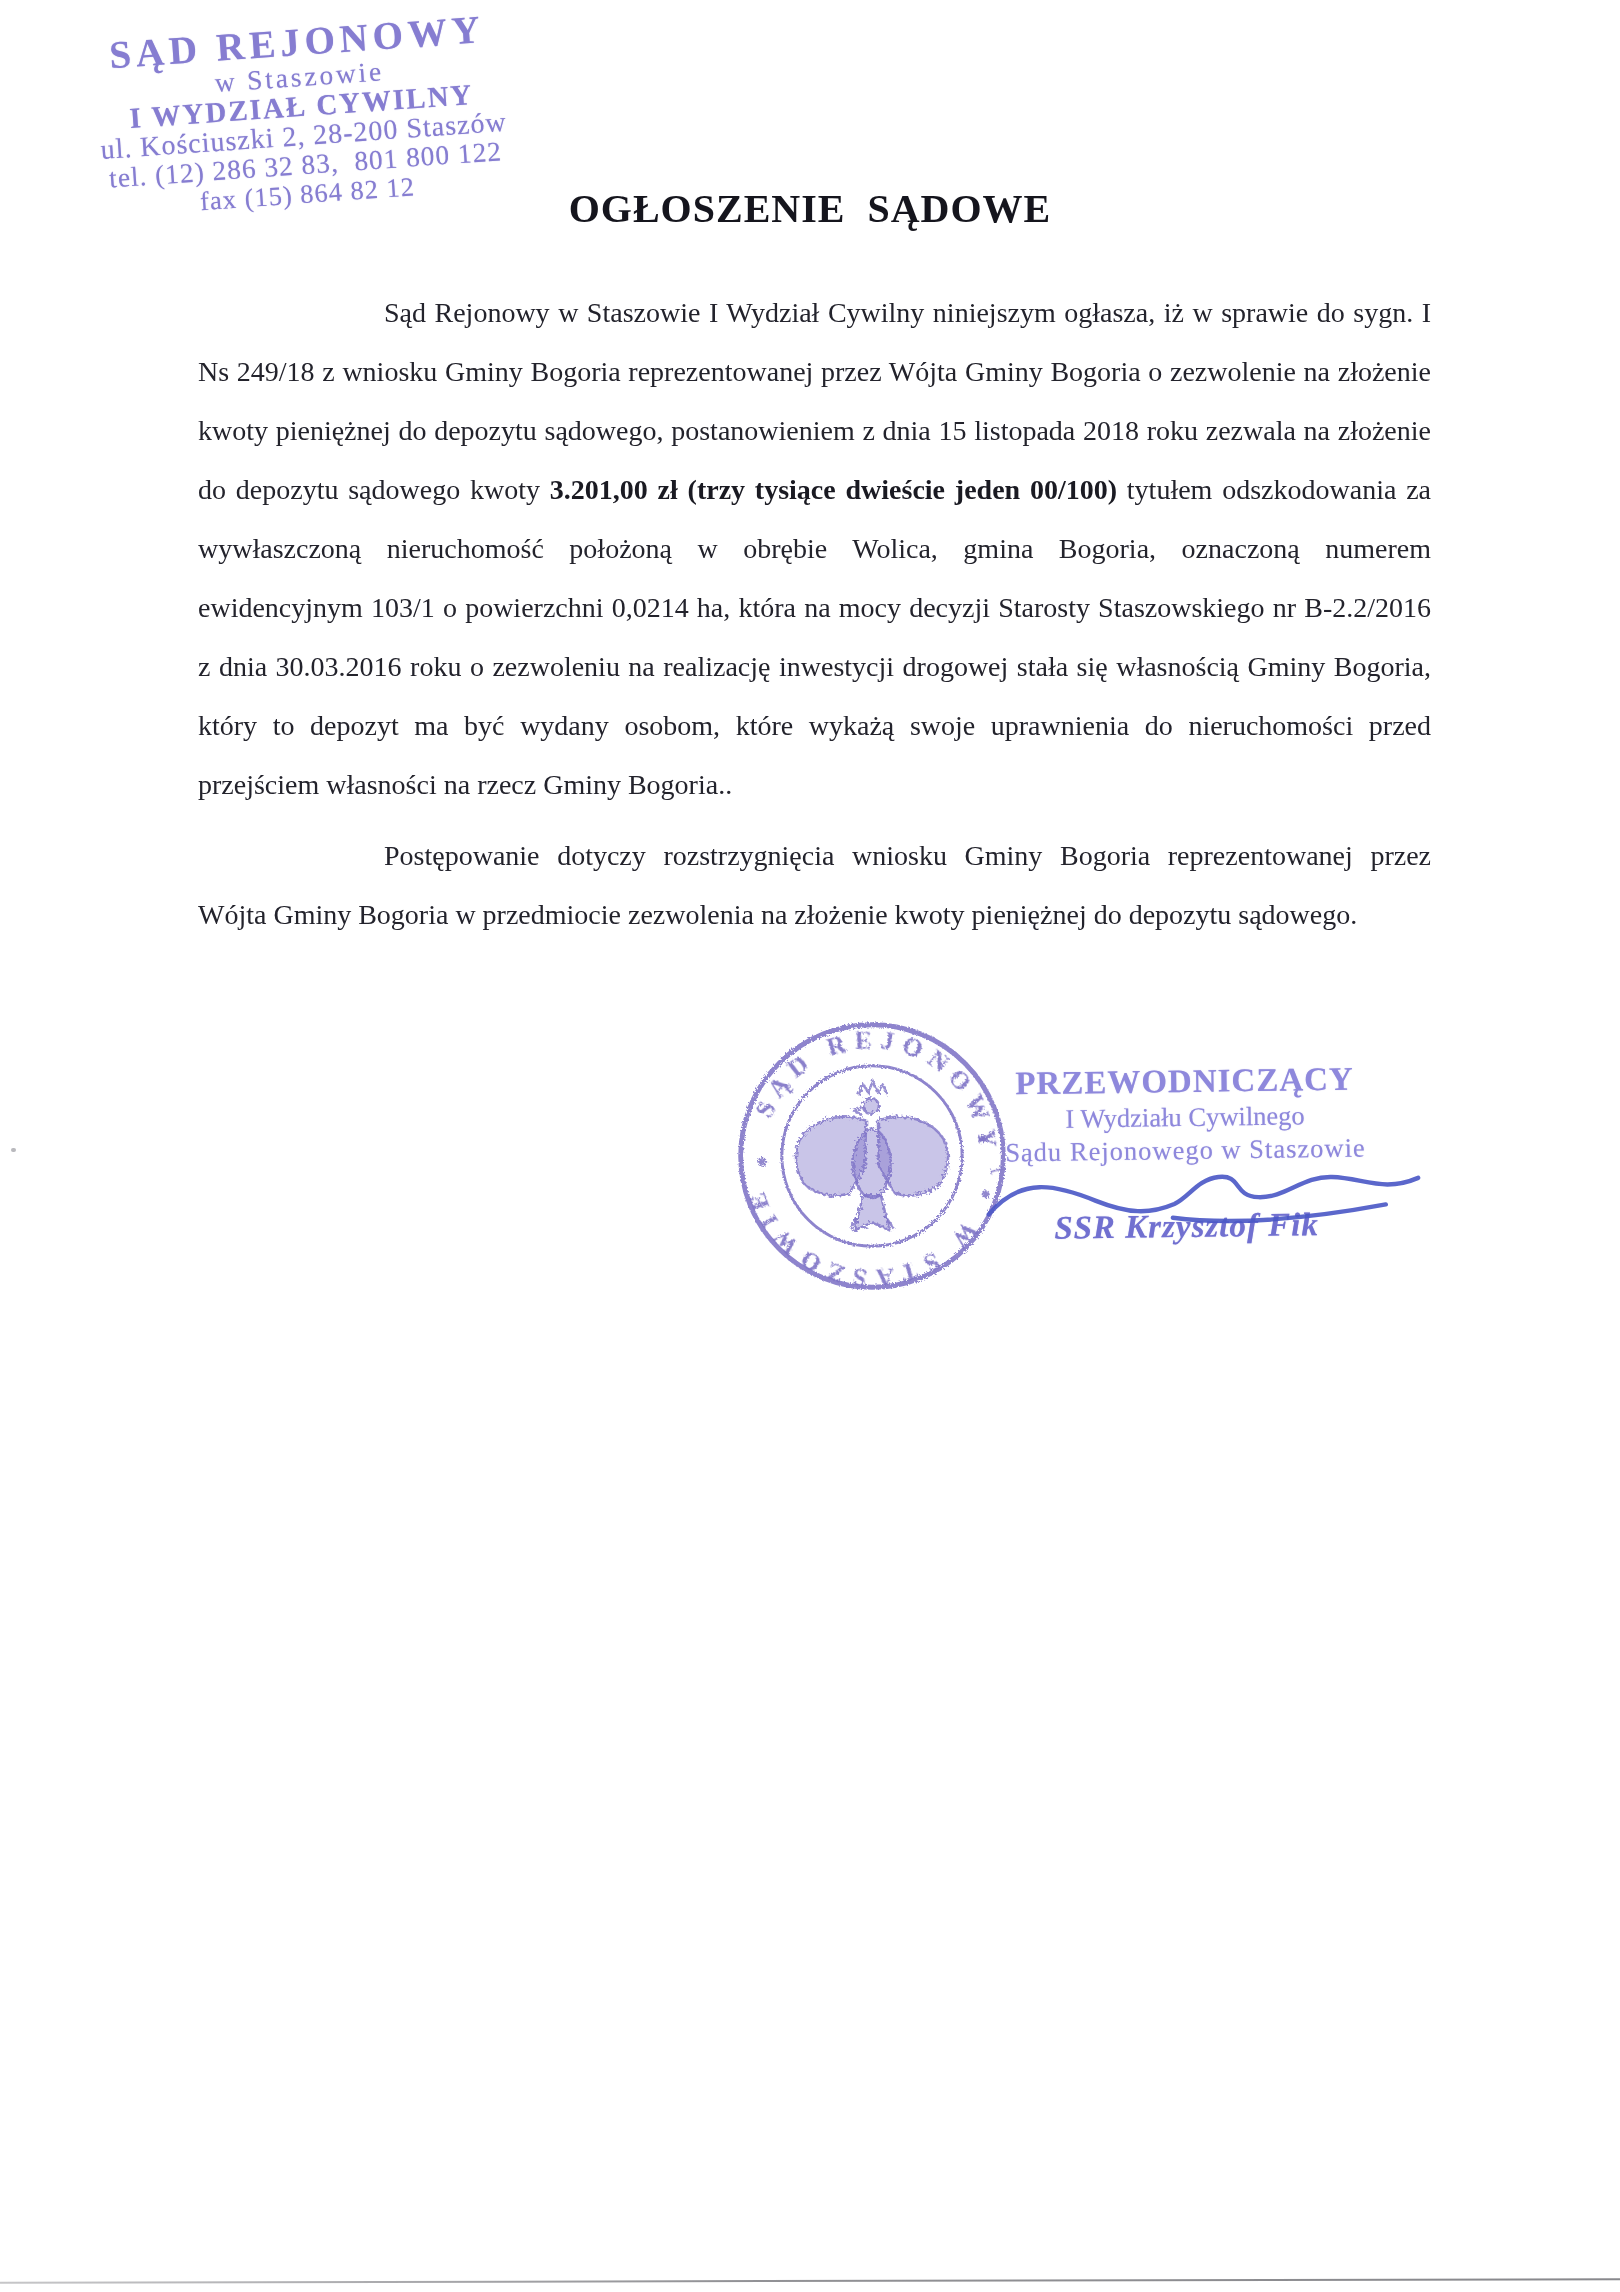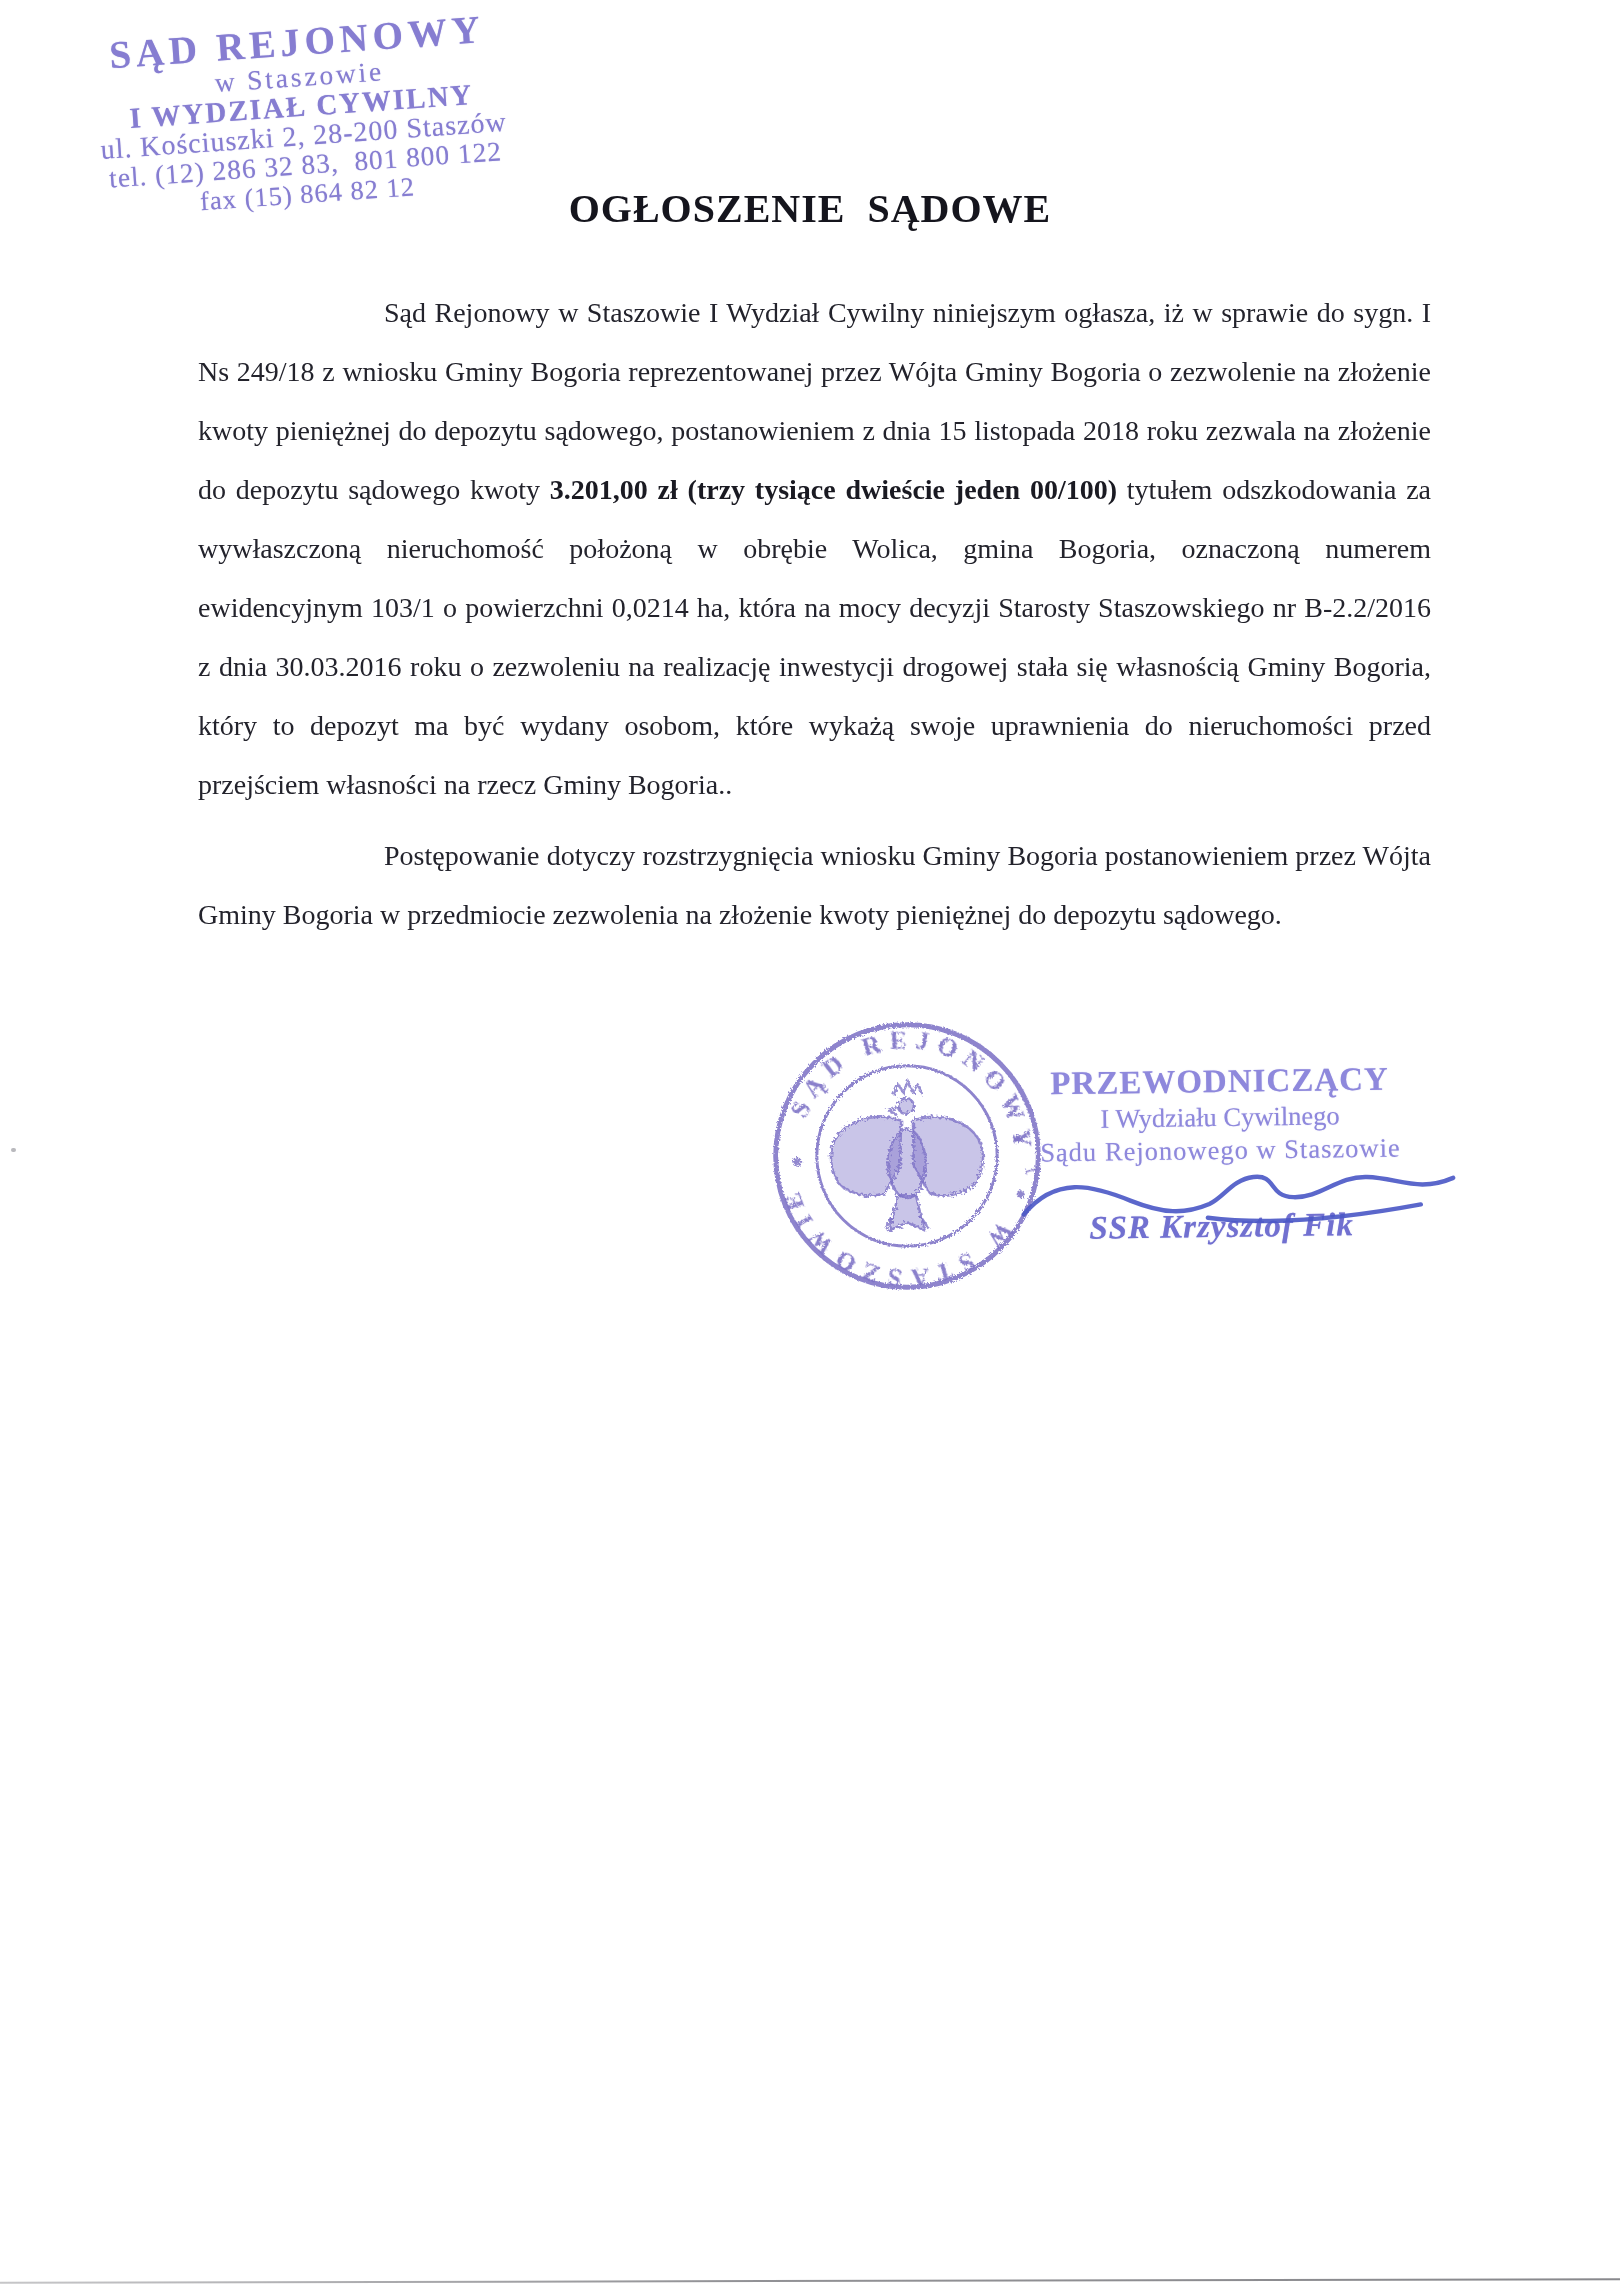--- a/index.html
+++ b/index.html
@@ -41,21 +41,21 @@
   .body-text{
     position:absolute;left:186px;top:271px;width:1257px;
     font-size:28px;line-height:59px;
     color:#23232c;
     text-align:justify;
   }
   .body-text p{margin:12px;text-indent:186px;}
   .body-text b{font-weight:bold;color:#1a1a22;}
 
   
-  .seal-area{position:absolute;left:721px;top:980px;width:882px;height:353px;}
+  .seal-area{position:absolute;left:686px;top:980px;width:882px;height:353px;}
   .round-stamp{position:absolute;left:39px;top:29px;width:294px;height:294px;opacity:.9;}
   .sig-block{
     position:absolute;left:289px;top:82px;width:421px;
     text-align:center;color:#8e88dc;
     transform:rotate(-0.8deg);
     text-shadow:0 0 1px rgba(142,136,220,.5);
   }
   .sig-block .s1{font-size:33px;letter-spacing:1px;line-height:39px;font-weight:600;}
   .sig-block .s2{font-size:26.5px;line-height:33px;}
   .sig-block .s3{font-size:26.5px;letter-spacing:1px;line-height:33px;}
@@ -85,21 +85,21 @@
     <div class="l3">I WYDZIAŁ CYWILNY</div>
     <div class="l4">ul. Kościuszki 2, 28-200 Staszów</div>
     <div class="l5">tel. (12) 286 32 83,  801 800 122</div>
     <div class="l6">fax (15) 864 82 12</div>
   </div>
 
   <div class="doc-title">OGŁOSZENIE  SĄDOWE</div>
 
   <div class="body-text">
     <p><span>Sąd Rejonowy w Staszowie I Wydział Cywilny niniejszym ogłasza, iż w sprawie do sygn. I Ns 249/18 z wniosku Gminy Bogoria reprezentowanej przez Wójta Gminy Bogoria o zezwolenie na złożenie kwoty pieniężnej do depozytu sądowego, postanowieniem z dnia 15 listopada 2018 roku zezwala na złożenie do depozytu sądowego kwoty </span><b>3.201,00 zł (trzy tysiące dwieście jeden 00/100)</b><span> tytułem odszkodowania za wywłaszczoną nieruchomość położoną w obrębie Wolica, gmina Bogoria, oznaczoną numerem ewidencyjnym 103/1 o powierzchni 0,0214 ha, która na mocy decyzji Starosty Staszowskiego nr B-2.2/2016 z dnia 30.03.2016 roku o zezwoleniu na realizację inwestycji drogowej stała się własnością Gminy Bogoria, który to depozyt ma być wydany osobom, które wykażą swoje uprawnienia do nieruchomości przed przejściem własności na rzecz Gminy Bogoria..</span></p>
-    <p>Postępowanie dotyczy rozstrzygnięcia wniosku Gminy Bogoria postanowieniem przez Wójta Gminy Bogoria w przedmiocie zezwolenia na złożenie kwoty pieniężnej do depozytu sądowego.</p>
+    <p>Postępowanie dotyczy rozstrzygnięcia wniosku Gminy Bogoria reprezentowanej przez Wójta Gminy Bogoria w przedmiocie zezwolenia na złożenie kwoty pieniężnej do depozytu sądowego.</p>
   </div>
 
   <div class="seal-area">
 
     <svg class="round-stamp" viewBox="0 0 300 300">
       <defs>
         <filter id="rough1" x="-20%" y="-20%" width="140%" height="140%">
           <feTurbulence type="fractalNoise" baseFrequency="0.55" numOctaves="2" seed="7" result="n"></feTurbulence>
           <feDisplacementMap in="SourceGraphic" in2="n" scale="4"></feDisplacementMap>
         </filter>

